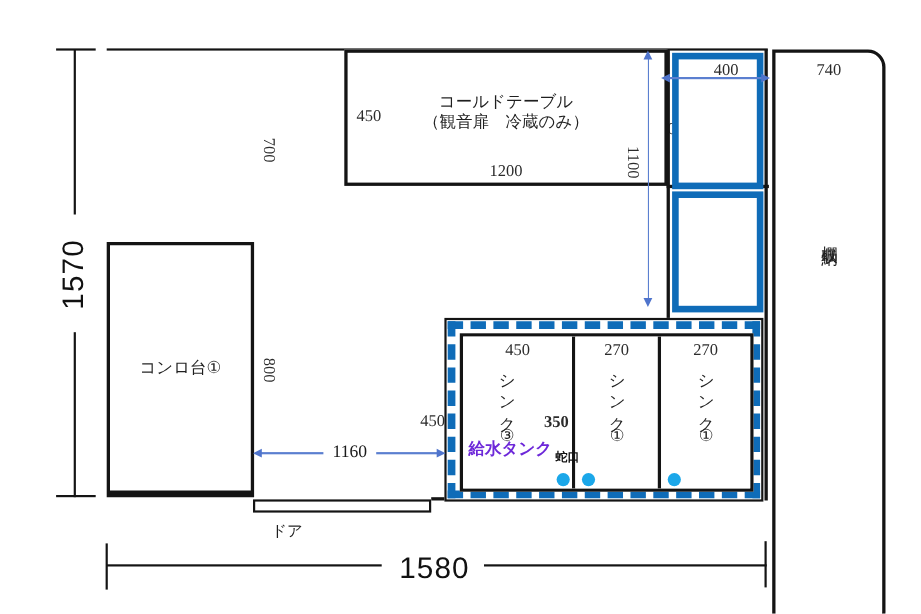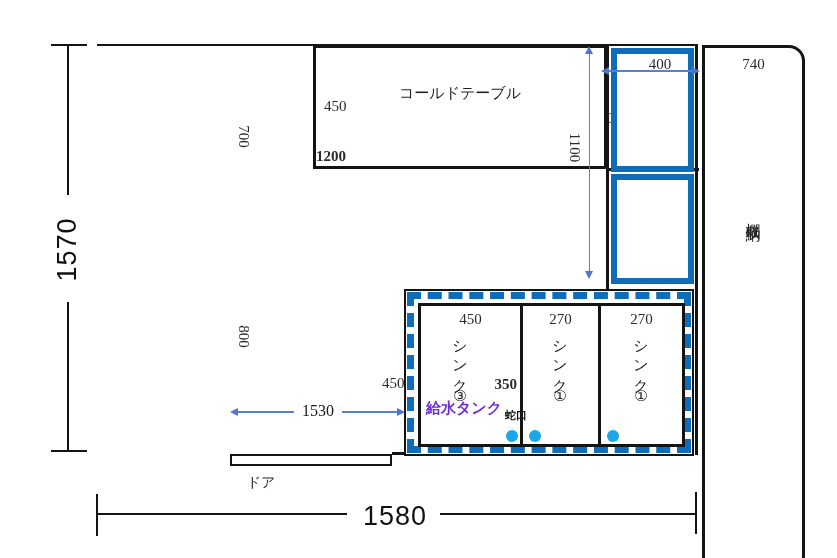--- a/index.html
+++ b/index.html
@@ -36,30 +36,34 @@
 
   <div class="abs" style="left:576px; top:57px; width:38px; font-size:15px; font-weight:bold; color:#f0821e; line-height:26px; word-break:break-all;">排水タンク</div>
   <div class="abs num" style="left:581px; top:110px;">H250</div>
 
   <div class="abs blk" style="left:97px; top:44px; width:601px; height:2px;"></div>
 
   <div class="abs flexc" style="left:226px; top:106px; width:34px; height:60px;">
     <span class="num rot90">700</span>
   </div>
 
+  <div class="abs box flexc" style="left:97px; top:220px; width:134px; height:232px; border-bottom-width:6px;">
+    <span class="jp">コンロ台①</span>
+  </div>
   <div class="abs flexc" style="left:226px; top:306px; width:34px; height:60px;">
     <span class="num rot90">800</span>
   </div>
 
   <div class="abs box" style="left:313px; top:45px; width:294px; height:124px;">
     <div class="abs num" style="left:8px; top:50px;">450</div>
     <div class="abs" style="left:0; right:0; top:36px; text-align:center; line-height:18px;">
       <div class="jp">コールドテーブル</div>
+      <div class="jp">（観音扉　冷蔵のみ）</div>
     </div>
-    <div class="abs num" style="left:0; right:0; bottom:1px; text-align:left;font-weight:bold;">1200</div>
+    <div class="abs num" style="left:0; right:0; bottom:1px; text-align:center;">1200</div>
   </div>
 
   <div class="abs blk" style="left:606px; top:45px; width:3px; height:248px;"></div>
   <div class="abs blk" style="left:606px; top:168px; width:93px; height:3px;"></div>
   <div class="abs blk" style="left:695px; top:45px; width:3px; height:410px;"></div>
 
   <div class="abs bluebox" style="left:611px; top:48px; width:83px; height:124px;"></div>
   <div class="abs bluebox" style="left:611px; top:174px; width:83px; height:110px;"></div>
 
   <div class="abs num" style="left:638px; top:56px; width:44px; text-align:center;">400</div>
@@ -108,21 +112,21 @@
       <div class="dot" style="left:108px; bottom:2px;"></div>
       <div class="dot" style="left:186px; bottom:2px;"></div>
     </div>
   </div>
 
   <div class="abs" style="left:230px; top:405px; width:175px; height:14px;">
     <div class="abs arrowline" style="left:4px; right:4px; top:6px; height:1.5px;"></div>
     <div class="ah l" style="left:0; top:3px;"></div>
     <div class="ah r" style="right:0; top:3px;"></div>
   </div>
-  <div class="abs serif" style="left:294px; top:402px; width:48px; text-align:center; font-size:16px; background:#fff;">1530</div>
+  <div class="abs serif" style="left:294px; top:402px; width:48px; text-align:center; font-size:16px; background:#fff;">1160</div>
 
   <div class="abs num" style="left:382px; top:375px;">450</div>
 
   <div class="abs" style="left:230px; top:454px; width:162px; height:12px; border:2px solid #141414; background:#fff;"></div>
   <div class="abs jp" style="left:238px; top:474px; width:46px; text-align:center; font-size:14px;">ドア</div>
 
   <div class="abs blk" style="left:67px; top:45px; width:2px; height:150px;"></div>
   <div class="abs blk" style="left:67px; top:302px; width:2px; height:150px;"></div>
   <div class="abs blk" style="left:51px; top:44px; width:36px; height:2px;"></div>
   <div class="abs blk" style="left:51px; top:450px; width:36px; height:2px;"></div>

